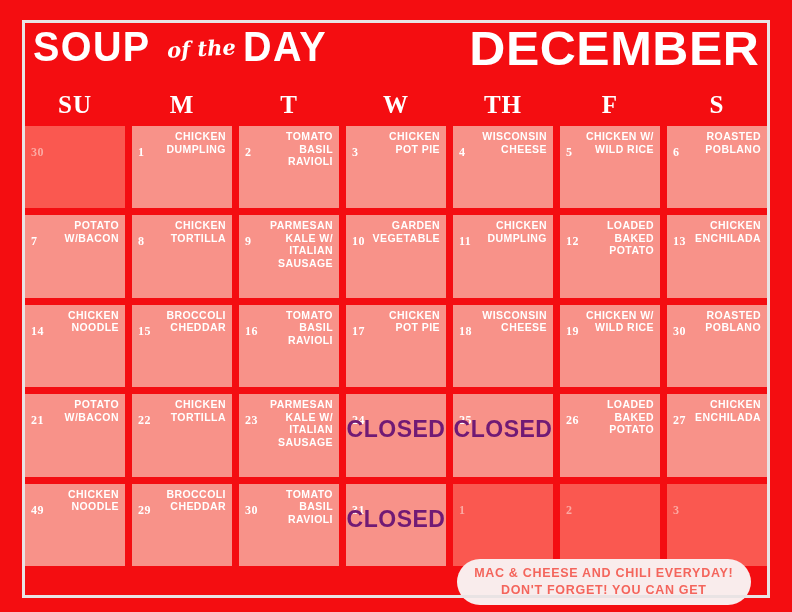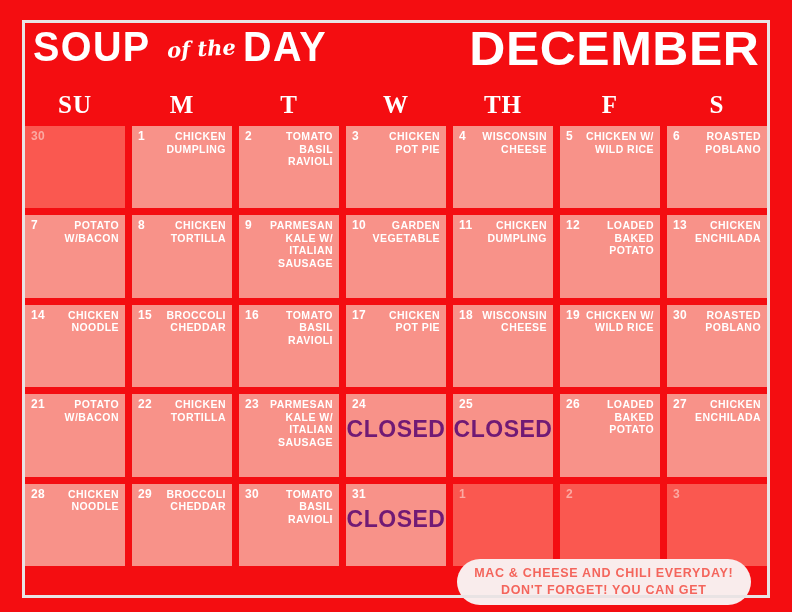--- a/index.html
+++ b/index.html
@@ -125,22 +125,22 @@
     box-sizing: border-box;
     padding: 5px 6px 4px 6px;
     overflow: hidden;
   }
   .cell.out {
     background: #FA5850;
   }
   .daynum {
     position: absolute;
     left: 6px;
-    top: 4px;
-    font-family: Liberation Sans, sans-serif;
+    top: 20px;
+    font-family: Liberation Serif, serif;
     font-weight: bold;
     font-size: 12px;
     color: #FFFFFF;
     letter-spacing: 0.4px;
     line-height: 1;
   }
   .cell.out .daynum {
     color: #FBA9A2;
   }
   .soupname {
@@ -329,21 +329,21 @@
         </div>
         <div class="cell">
           <div class="daynum">26</div>
           <div class="soupname">LOADED BAKED POTATO</div>
         </div>
         <div class="cell">
           <div class="daynum">27</div>
           <div class="soupname">CHICKEN ENCHILADA</div>
         </div>
         <div class="cell">
-          <div class="daynum">28</div>
+          <div class="daynum">49</div>
           <div class="soupname">CHICKEN NOODLE</div>
         </div>
         <div class="cell">
           <div class="daynum">29</div>
           <div class="soupname">BROCCOLI CHEDDAR</div>
         </div>
         <div class="cell">
           <div class="daynum">30</div>
           <div class="soupname">TOMATO BASIL RAVIOLI</div>
         </div>

